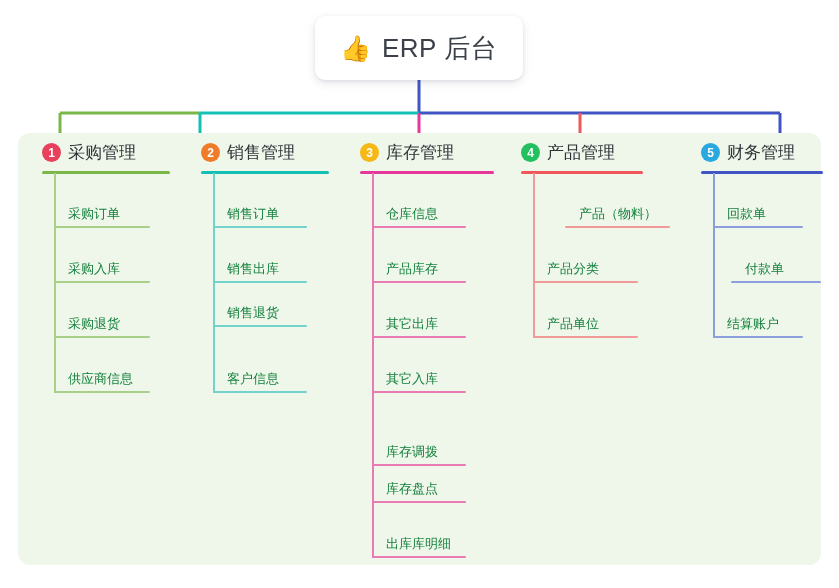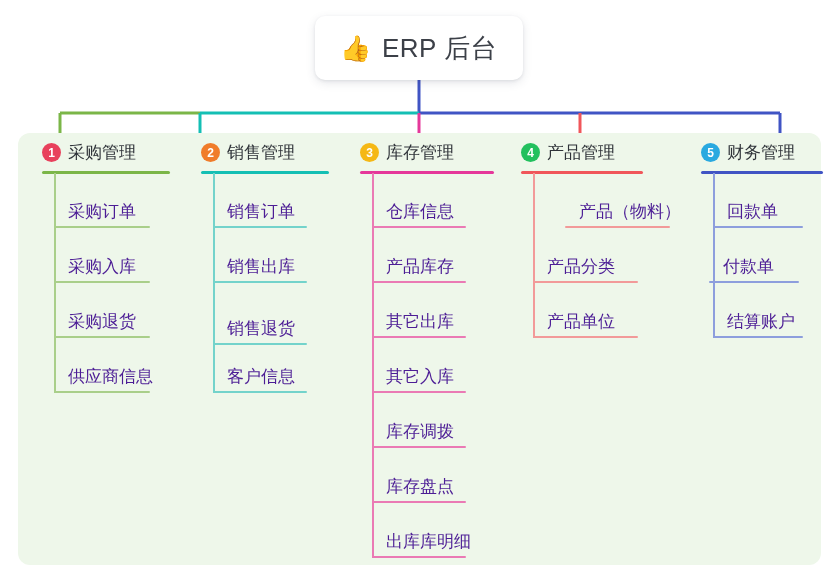--- a/index.html
+++ b/index.html
@@ -47,21 +47,21 @@
     flex:0 0 auto;
   }
   .col-title{font-size:17px;color:#2f3339;}
   .head-rule{position:absolute;height:3px;border-radius:2px;}
 
   .trunk{position:absolute;width:2px;}
 
   .leaf{position:absolute;}
   .leaf-label{
     position:absolute;left:14px;bottom:5px;
-    font-size:17px;color:#4c1d95;white-space:nowrap;
+    font-size:13px;color:#15803d;white-space:nowrap;
   }
   .leaf-rule{position:absolute;left:0;bottom:0;height:2px;border-radius:1px;}
 </style>
 </head>
 <body>
 
 <div id="stage">
 
   <svg class="wires" viewBox="0 0 839 588" width="839" height="588">
 
@@ -117,21 +117,21 @@
           <div class="head-rule" style="left: 0px; top: 38px; width: 128px; background: rgb(20, 191, 180);"></div>
           <div class="trunk" style="left: 12px; top: 40px; height: 220px; background: rgb(115, 211, 203);"></div>
           <div class="leaf" style="left: 12px; top: 65px; width: 94px; height: 30px;">
             <div class="leaf-rule" style="width: 94px; background: rgb(115, 211, 203);"></div>
             <span class="leaf-label">销售订单</span>
           </div>
           <div class="leaf" style="left: 12px; top: 120px; width: 94px; height: 30px;">
             <div class="leaf-rule" style="width: 94px; background: rgb(115, 211, 203);"></div>
             <span class="leaf-label">销售出库</span>
           </div>
-          <div class="leaf" style="left: 12px; top: 182px; width: 94px; height: 30px; font-family: Liberation Serif, serif;">
+          <div class="leaf" style="left: 12px; top: 164px; width: 94px; height: 30px; font-family: Liberation Serif, serif;">
             <div class="leaf-rule" style="width: 94px; background: rgb(115, 211, 203);"></div>
             <span class="leaf-label">销售退货</span>
           </div>
           <div class="leaf" style="left: 12px; top: 230px; width: 94px; height: 30px;">
             <div class="leaf-rule" style="width: 94px; background: rgb(115, 211, 203);"></div>
             <span class="leaf-label">客户信息</span>
           </div>
         </div>
         <div class="col" style="left: 342px; width: 154px;">
           <div class="col-head">
@@ -149,21 +149,21 @@
             <span class="leaf-label">产品库存</span>
           </div>
           <div class="leaf" style="left: 12px; top: 175px; width: 94px; height: 30px;">
             <div class="leaf-rule" style="width: 94px; background: rgb(234, 122, 180);"></div>
             <span class="leaf-label">其它出库</span>
           </div>
           <div class="leaf" style="left: 12px; top: 230px; width: 94px; height: 30px; padding-left: 47px;">
             <div class="leaf-rule" style="width: 94px; background: rgb(234, 122, 180);"></div>
             <span class="leaf-label">其它入库</span>
           </div>
-          <div class="leaf" style="left: 12px; top: 285px; width: 94px; height: 30px;">
+          <div class="leaf" style="left: 12px; top: 303px; width: 94px; height: 30px;">
             <div class="leaf-rule" style="width: 94px; background: rgb(234, 122, 180);"></div>
             <span class="leaf-label">库存调拨</span>
           </div>
           <div class="leaf" style="left: 12px; top: 340px; width: 94px; height: 30px;">
             <div class="leaf-rule" style="width: 94px; background: rgb(234, 122, 180);"></div>
             <span class="leaf-label">库存盘点</span>
           </div>
           <div class="leaf" style="left: 12px; top: 395px; width: 94px; height: 30px;">
             <div class="leaf-rule" style="width: 94px; background: rgb(234, 122, 180);"></div>
             <span class="leaf-label">出库库明细</span>
@@ -193,21 +193,21 @@
           <div class="col-head">
             <span class="badge" style="background: rgb(41, 169, 224);">5</span>
             <span class="col-title">财务管理</span>
           </div>
           <div class="head-rule" style="left: 0px; top: 38px; width: 122px; background: rgb(64, 84, 196);"></div>
           <div class="trunk" style="left: 12px; top: 40px; height: 165px; background: rgb(141, 158, 221);"></div>
           <div class="leaf" style="left: 12px; top: 65px; width: 90px; height: 30px; padding-left: 17px;">
             <div class="leaf-rule" style="width: 90px; background: rgb(141, 158, 221);"></div>
             <span class="leaf-label">回款单</span>
           </div>
-          <div class="leaf" style="left: 8px; top: 120px; width: 90px; height: 30px;">
+          <div class="leaf" style="left: 30px; top: 120px; width: 90px; height: 30px;">
             <div class="leaf-rule" style="width: 90px; background: rgb(141, 158, 221);"></div>
             <span class="leaf-label">付款单</span>
           </div>
           <div class="leaf" style="left: 12px; top: 175px; width: 90px; height: 30px;">
             <div class="leaf-rule" style="width: 90px; background: rgb(141, 158, 221);"></div>
             <span class="leaf-label">结算账户</span>
           </div>
         </div>
       </div>
   </div>

